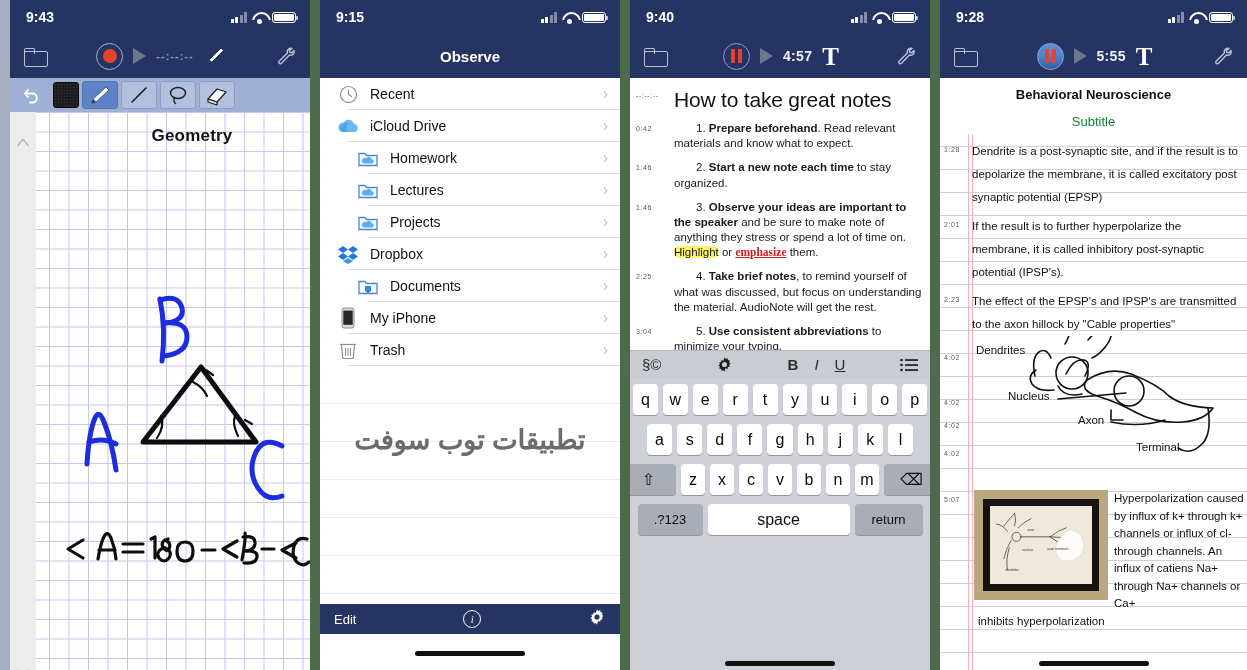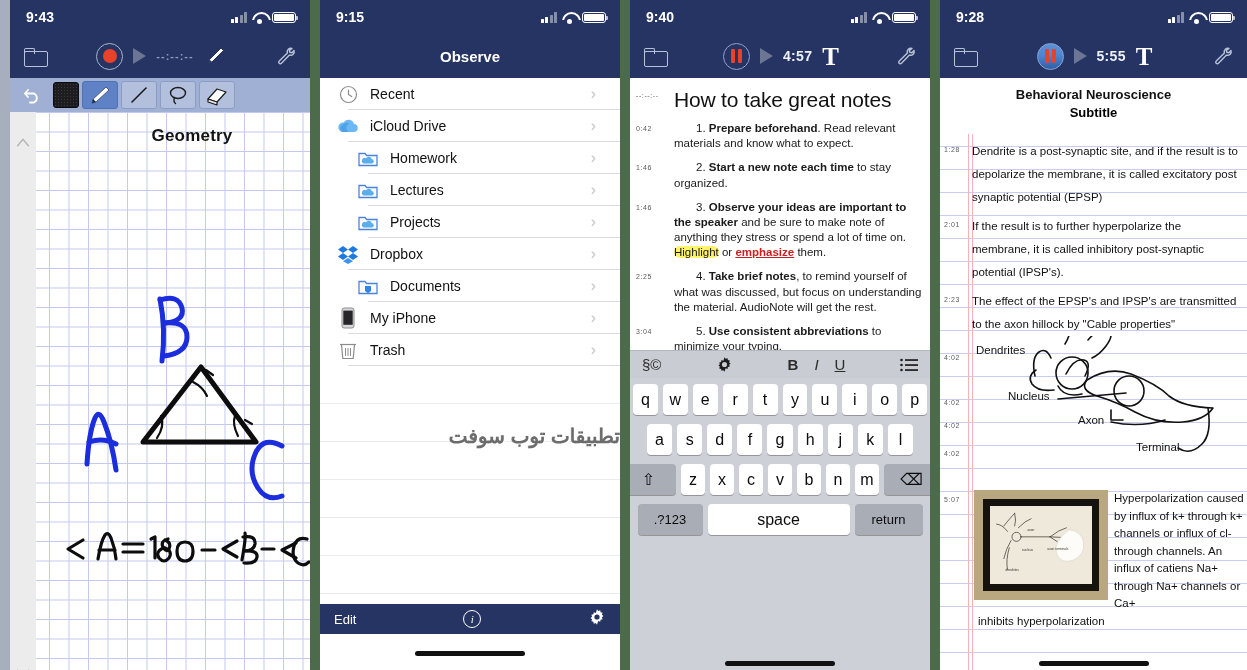--- a/index.html
+++ b/index.html
@@ -141,34 +141,34 @@
   .doc-title{
     position:absolute; top:14px; left:0; width:100%; text-align:center;
     font-size:17px; font-weight:bold; color:#131313; letter-spacing:.2px;margin-left:32px;
   }
   .ink-svg{ position:absolute; inset:0; }
 
   
   .list { background:#fff; }
   .row {
     height:32px; display:flex; align-items:center; gap:10px;
-    padding-left:16px; padding-right:24px; position:relative;
+    padding-left:16px; padding-right:12px; position:relative;
   }
   .row.indent { padding-left:36px; }
   .row-sep{ position:absolute; left:28px; right:0; bottom:0; height:1px; background:#dcdcde; }
   .row.indent .row-sep{ left:48px; }
   .row-label{ font-size:14px; color:#111; flex:1; }
   .chev-r{ color:#c4c4c6; font-size:16px; font-weight:300; }
   .ico { width:24px; height:24px; display:flex;align-items:center;justify-content:center; flex:0 0 24px;}
   .blank-rows{ }
   .blank-row{ height:38px; position:relative; }
   .blank-row::after{content:"";position:absolute;left:0;right:0;bottom:0;height:1px;background:#ececee;}
   .watermark{
-    position:absolute; left:0; right:0; top:424px; 
-    font-size:20px; font-weight:bold; color:#6c6c6c;
+    position:absolute; left:0; right:0; top:424px; text-align:center;
+    font-size:27px; font-weight:bold; color:#6c6c6c;
     text-shadow: 1.5px 1.5px 0 rgba(255,255,255,.95), -0.5px -0.5px 0 rgba(120,120,120,.35);
     direction: rtl;
   }
   .toolbar-bottom{
     position:absolute; bottom:36px; left:0; right:0; height:30px;
     background:#253462; display:flex; align-items:center; justify-content:space-between;
     padding:0 14px; color:#fff;
   }
   .toolbar-bottom .edit{ font-size:13px; }
   .circle-i{
@@ -188,21 +188,21 @@
     font-size:7px; color:#5a5a5a; letter-spacing:.6px; width:34px;
     flex:0 0 34px; padding-top:4px; font-family:"Liberation Sans",sans-serif;
   }
   .n3-title{ font-size:21px; color:#111; letter-spacing:-.2px; }
   .para{
     display:flex; align-items:flex-start; gap:4px; padding:0 8px 0 6px; margin-top:9px;
   }
   .para p{ font-size:11.5px; line-height:1.32; color:#1a1a1a; text-indent:22px; }
   .para p b{ font-weight:bold;margin-top:12px; }
   .hl{ background:#fdf36a;border-radius:6px; }
-  .em{ color:#d01c1c; text-decoration:underline; font-weight:bold; }
+  .em{ color:#d01c1c; text-decoration:underline; font-weight:bold;font-family:Liberation Serif, serif; }
 
   .kbd-access{
     position:absolute; left:0; right:0; top:272px; height:28px; background:#c9ccd2;
     display:flex; align-items:center; justify-content:space-between; padding:0 12px;
     border-top:1px solid #b4b7bd;
   }
   .kbd-access .grp{ display:flex; align-items:center; gap:16px; }
   .kbd-access span{ font-size:15px; color:#2b2b2b; }
   .keyboard{
     position:absolute; left:0; right:0; top:300px; bottom:0;
@@ -229,21 +229,21 @@
     position:absolute; inset:0;
     background-image: repeating-linear-gradient(to bottom, transparent 0 22px, #c9cdf0 22px 23px);
   }
   .redline{ position:absolute; top:0; bottom:0; left:28px; width:1px; background:#f2b3bb; }
   .redline2{ position:absolute; top:0; bottom:0; left:32px; width:1px; background:#f2b3bb; }
   .n4-header{
     position:relative; z-index:3; background:#fff; padding:9px 0 8px 0; text-align:center;
     height:56px;
   }
   .n4-title{ font-size:13px; font-weight:bold; color:#111; }
-  .n4-sub{ font-size:13px; color:#000000; margin-top:3px;font-weight:bold; }
+  .n4-sub{ font-size:13px; color:#15803d; margin-top:12px; }
   .n4-para{ position:relative; z-index:2; display:flex; gap:4px; padding-left:4px; margin-top:6px; }
   .n4-para p{ font-size:11.5px; line-height:23px; color:#111; padding-right:7px; }
   .ts4{ font-size:7px; color:#5a5a5a; letter-spacing:.6px; flex:0 0 24px; padding-top:6px; text-align:left;}
   .neuron-wrap{ position:relative; z-index:2; height:150px; }
   .nlabel{ position:absolute; font-size:11.5px; color:#111; z-index:3; }
   .photo-block{ position:relative; z-index:2; display:flex; gap:6px; padding-left:4px; margin-top:4px;}
   .photo{
     width:134px; height:110px; flex:0 0 134px;
     background:#b9a87f; padding:8px; position:relative;
   }

